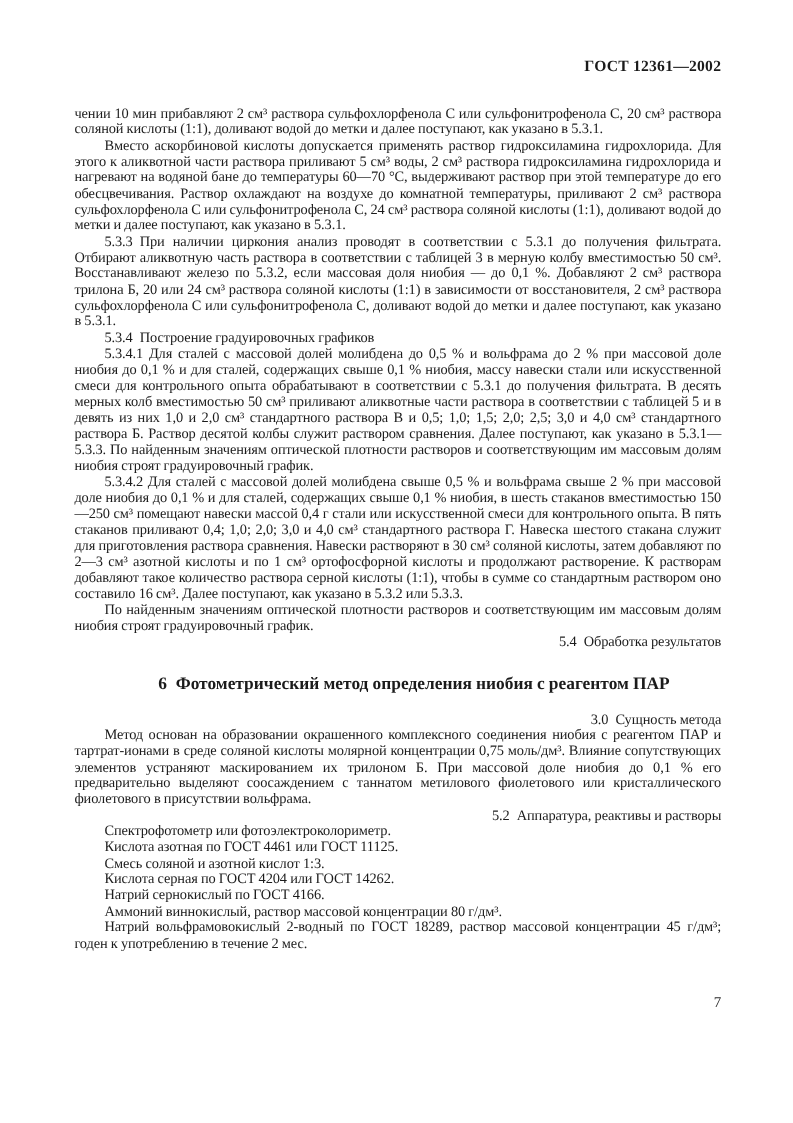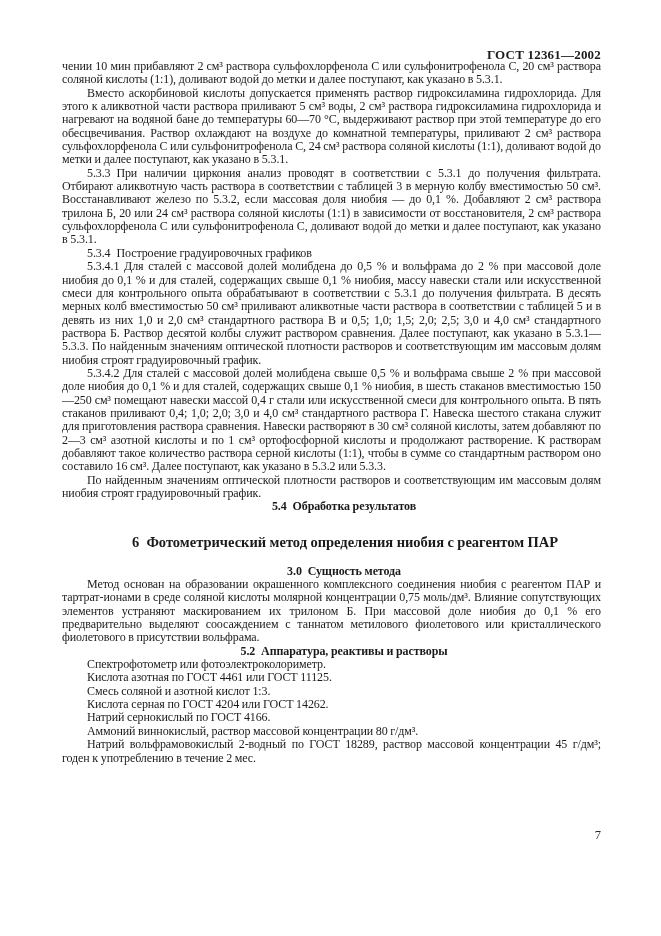--- a/index.html
+++ b/index.html
@@ -22,39 +22,39 @@
     top: 47px;
     left: 62px;
     right: 60px;
     text-align: right;
     font-weight: bold;
     font-size: 13px;
     letter-spacing: 0.2px;
   }
   .content {
     position: absolute;
-    top: 60px;
+    top: 88px;
     left: 62px;
     right: 60px;
     font-size: 12px;
     line-height: 13.35px;
     letter-spacing: -0.1px;
     word-spacing: -0.2px;
   }
   .content p {
     margin: 0;
     text-align: justify;
     text-indent: 25px;
   }
   .content p.plain {
     text-indent: 0;
   }
   .content p.bold {
-    font-weight: bold;
-    text-align: center;
+    font-weight: normal;
+    text-align: right;
   }
   .content p.section {
     font-weight: bold;
     font-size: 14.5px;
     line-height: 17px;
     letter-spacing: 0;
     margin-top: 20px;
     margin-bottom: 14px;
     text-align: center;
     text-indent: 27px;

